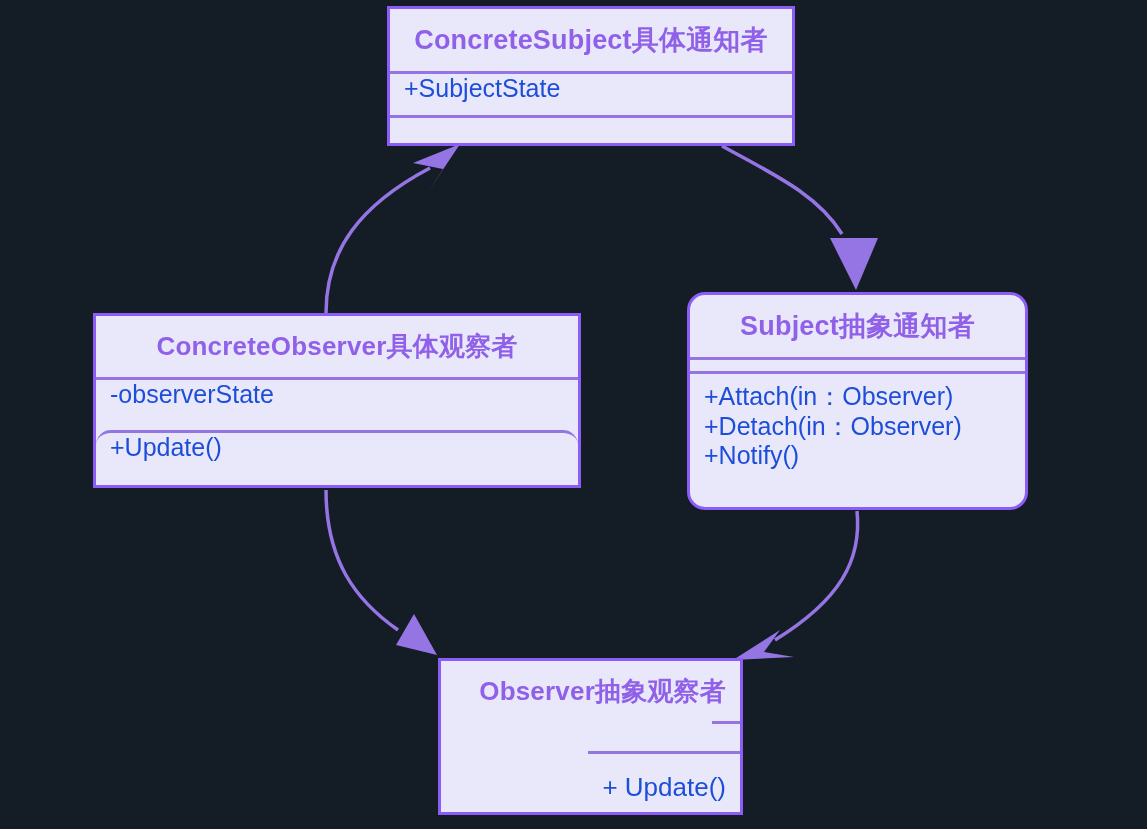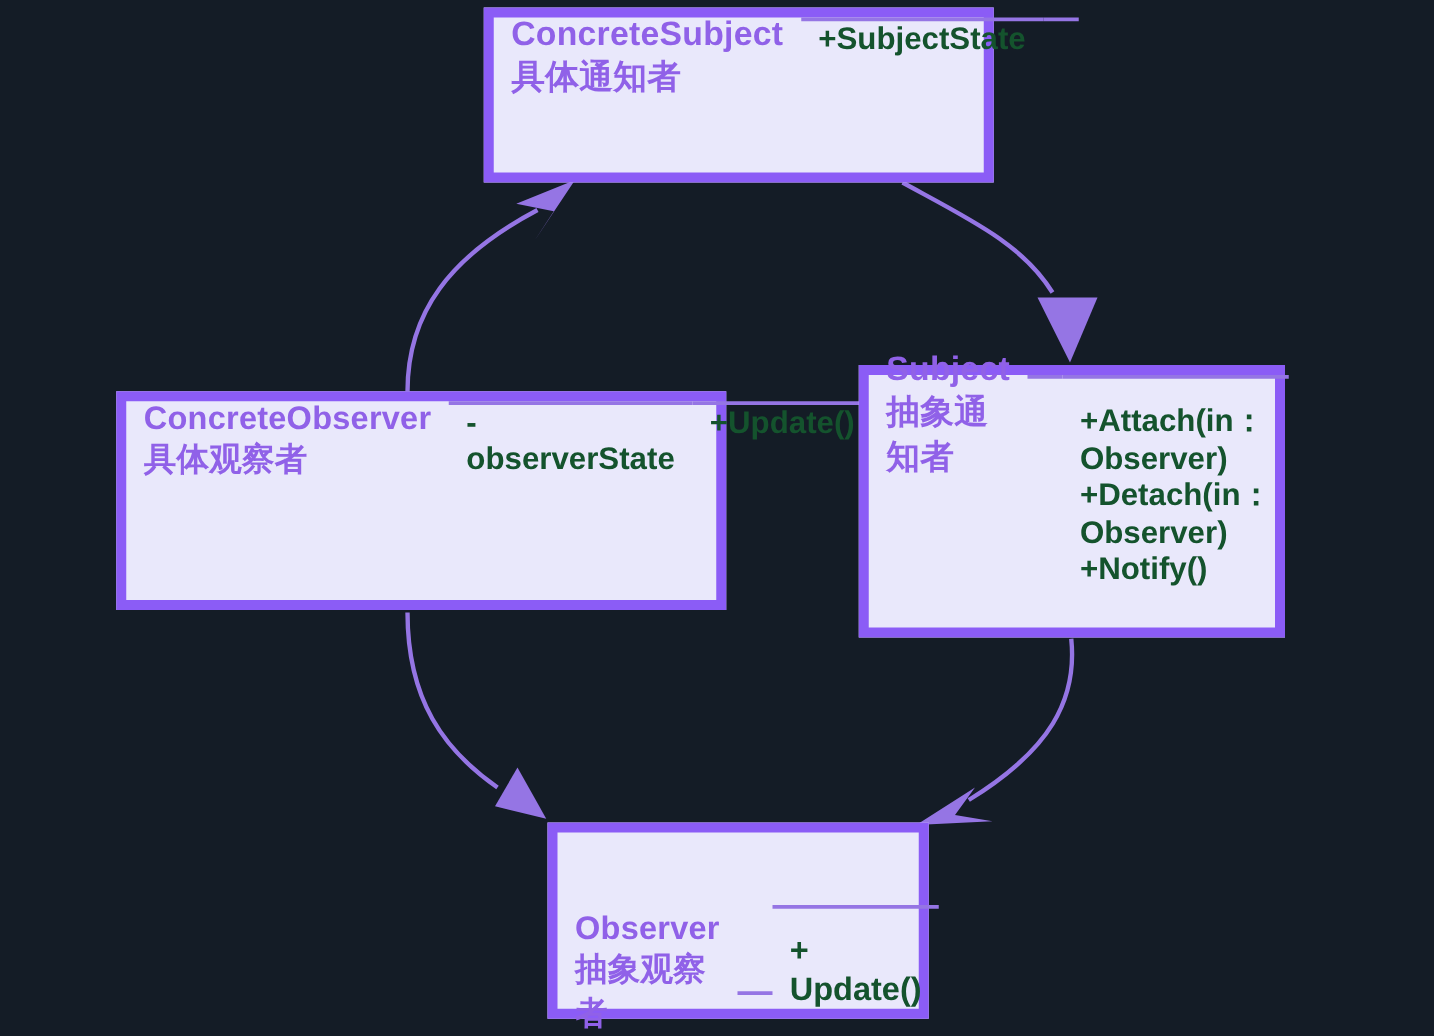--- a/index.html
+++ b/index.html
@@ -20,50 +20,50 @@
     left: 0;
     top: 0;
     width: 1147px;
     height: 829px;
     pointer-events: none;
   }
   .uml-class {
     position: absolute;
     box-sizing: border-box;
     background: #e9e8fb;
-    border: 8px solid #8b5cf6;
+    border: 3px solid #8b5cf6;
     display: flex;
+    flex-direction: column;
   }
   .compartment {
     box-sizing: border-box;
     display: flex;
     align-items: center;
     padding: 0 14px;
   }
   .compartment + .compartment {
     border-top: 3px solid #9575e4;
   }
   .c-title {
     justify-content: center;
     font-weight: bold;
     color: #9061e8;
     letter-spacing: .2px;
   }
   .c-body {
-    color: #14532d;
+    color: #1d4ed8;
     align-items: flex-start;
     padding-top: 9px;
-    font-weight: bold;
   }
   .c-empty { min-height: 0; }
   .c-lines {
     display: block;
     line-height: 1.18;
     white-space: pre-line;
-    padding-top: 20px;
+    padding-top: 8px;
   }
   .edge-label {
     position: absolute;
     background: #8a8fa0;
     color: #8a4be8;
     font-size: 26px;
     padding: 4px 10px 6px 10px;
     box-sizing: border-box;
     white-space: nowrap;
     line-height: 1;
@@ -91,34 +91,34 @@
 
   <div class="uml-class" style="left:387px; top:6px; width:408px; height:140px;">
     <div class="compartment c-title" style="height:62px; font-size:27px;">ConcreteSubject具体通知者</div>
     <div class="compartment c-body" style="height:44px; font-size:25px; padding-top:0;">+SubjectState</div>
     <div class="compartment c-body" style="height:28px; font-size:25px; padding-top:0;"></div>
   </div>
 
   <div class="uml-class" style="left:93px; top:313px; width:488px; height:175px;">
     <div class="compartment c-title" style="height:62px; font-size:26px;">ConcreteObserver具体观察者</div>
     <div class="compartment c-body" style="height:54px; font-size:25px; padding-top:0;">-observerState</div>
-    <div class="compartment c-body" style="height:56px; font-size:25px; padding-top:0;">+Update()</div>
+    <div class="compartment c-body" style="height:56px; font-size:25px; padding-top:0;border-radius:15px;">+Update()</div>
   </div>
 
-  <div class="uml-class" style="left:687px; top:292px; width:341px; height:218px;">
+  <div class="uml-class" style="left:687px; top:292px; width:341px; height:218px;border-radius:18px;">
     <div class="compartment c-title" style="height:62px; font-size:27px;">Subject抽象通知者</div>
     <div class="compartment c-body c-empty" style="height:14px; font-size:25px; padding-top:0;"></div>
     <div class="compartment c-body" style="flex:1; font-size:25px; align-items:flex-start; padding-top:0;">
       <span class="c-lines">+Attach(in：Observer)
 +Detach(in：Observer)
 +Notify()</span>
     </div>
   </div>
 
   <div class="uml-class" style="left:438px; top:658px; width:305px; height:157px;align-items:flex-end;">
     <div class="compartment c-title" style="height:60px; font-size:26px;">Observer抽象观察者</div>
     <div class="compartment c-body c-empty" style="height:14px; font-size:25px; padding-top:0;"></div>
-    <div class="compartment c-body" style="flex:1; font-size:26px; padding-top:18px; align-items:flex-start;">+ Update()</div>
+    <div class="compartment c-body" style="flex:1; font-size:26px; padding-top:18px; align-items:flex-start;margin-top:16px;">+ Update()</div>
   </div>
 
 
 
 </div>
 
 </body></html>

